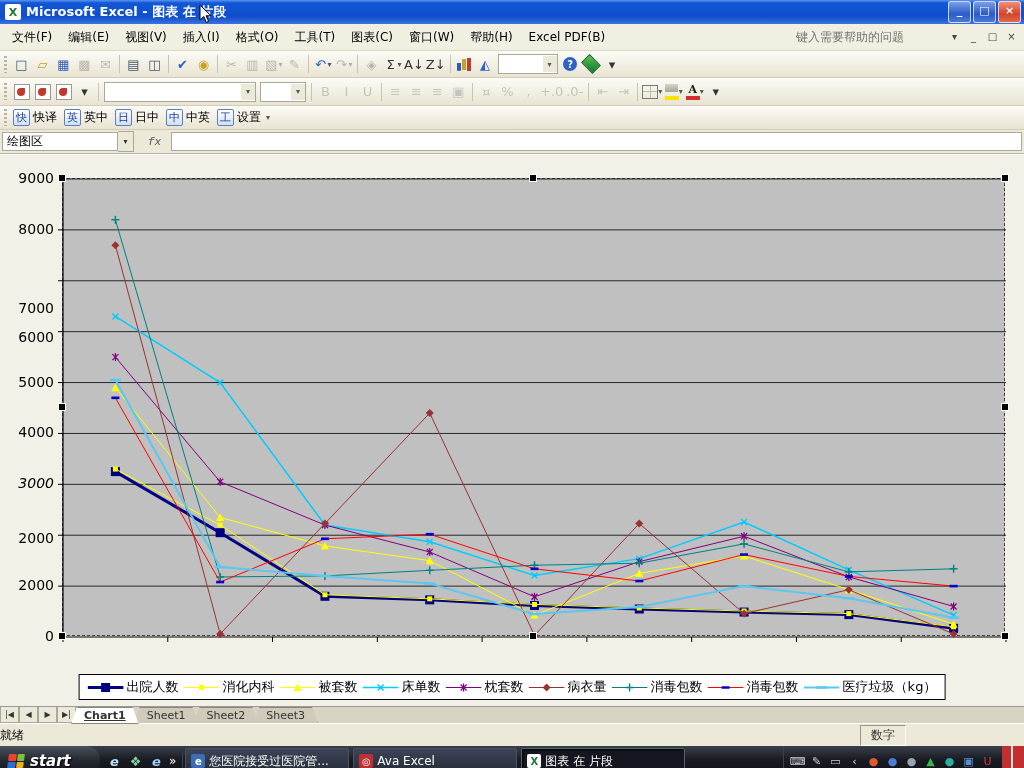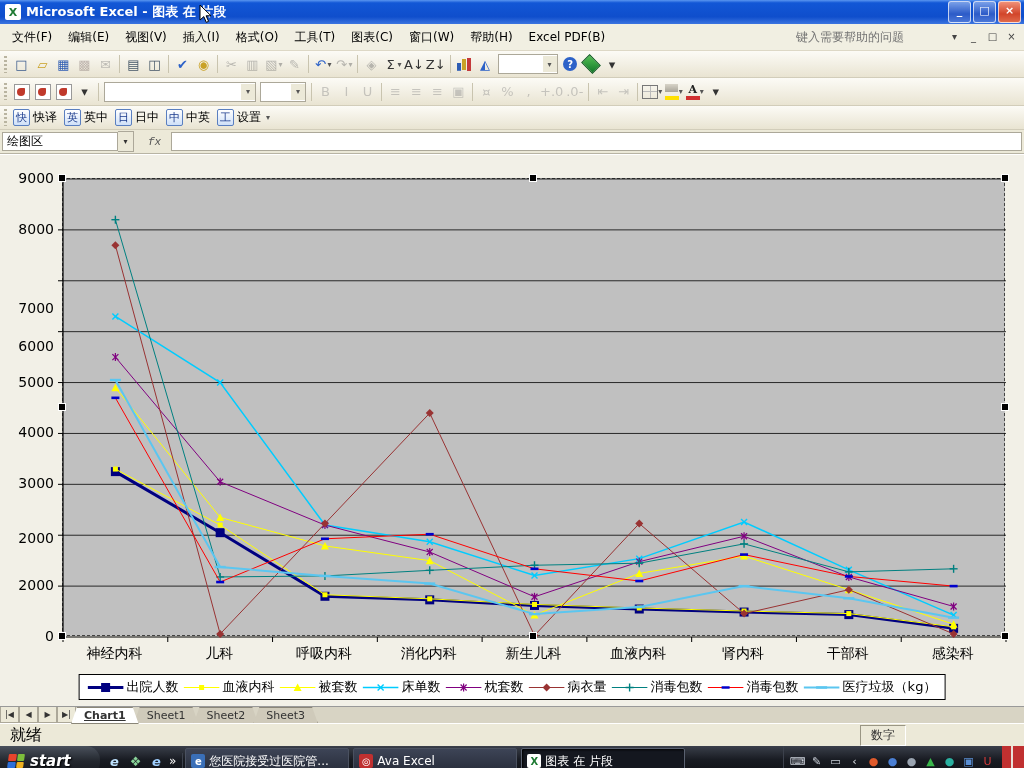--- a/index.html
+++ b/index.html
@@ -71,21 +71,21 @@
   .leg-item{display:flex;align-items:center;gap:3px;font-size:13px}
   
   #tabsrow{height:16px;background:#D8D4C4;display:flex;align-items:flex-start;border-top:1px solid #999}
   .navbtn{width:17px;height:15px;background:#ECE9D8;border:1px solid #ACA899;border-top:none;font-size:8px;
      display:flex;align-items:center;justify-content:center;color:#333}
   .tab{height:15px;line-height:15px;padding:0 12px;font-size:11px;background:#CFCaba;color:#333;
      clip-path:polygon(6px 0,calc(100% - 6px) 0,100% 100%,0 100%);margin-left:-5px;border:1px solid #8a8678}
   .tab.active{background:#fff;font-weight:bold;text-decoration:underline;z-index:2;position:relative}
   
   #statusbar{height:22px;background:#ECE9D8;border-top:1px solid #fff;position:relative;display:flex;align-items:center}
-  #status-msg{margin-left:10px;font-size:16px}
+  #status-msg{font-size:12px}
   #num-ind{position:absolute;right:118px;border:1px solid;border-color:#9a9684 #fff #fff #9a9684;padding:1px 10px;font-size:12px;color:#333}
   
   #taskbar{height:30px;display:flex;align-items:center;
      background:linear-gradient(180deg,#3A3F4A,#191C23 45%,#0E1014)}
   #startbtn{height:30px;width:92px;display:flex;align-items:center;padding-left:8px;
      background:linear-gradient(180deg,#4A515C,#23272E 50%,#14161B);border-radius:0 14px 14px 0;
      color:#fff;font-size:15px;font-weight:bold;font-style:italic;text-shadow:1px 1px 2px #000}
   .flag{width:16px;height:14px;display:grid;grid-template:1fr 1fr / 1fr 1fr;gap:1px;transform:skewX(-8deg);margin-right:6px}
   .flag span{border-radius:1px}
   #quicklaunch{display:flex;align-items:center;gap:4px;padding:0 6px;border-right:1px solid #3c414c}
@@ -336,24 +336,24 @@
   <span id="namebox-caret">▾</span>
   <span id="fx">fx</span>
   <span id="formula-field"></span>
 </div>
 
 <div id="chartsheet">
   <div id="ylabels">
       <div class="ylab" style="top: 473px;">0</div>
       <div class="ylab" style="top: 422.111px;">2000</div>
       <div class="ylab" style="top: 375px;">2000</div>
-      <div class="ylab" style="top: 320.333px;">3000</div>
+      <div class="ylab" style="top: 320.333px; font-style: italic;">3000</div>
       <div class="ylab" style="top: 269.444px;">4000</div>
       <div class="ylab" style="top: 218.556px;">5000</div>
-      <div class="ylab" style="top: 183px;">6000</div>
+      <div class="ylab" style="top: 174px;">6000</div>
       <div class="ylab" style="top: 116.778px; margin-top: 28px;">7000</div>
       <div class="ylab" style="top: 65.8889px;">8000</div>
       <div class="ylab" style="top: 15px;">9000</div>
     </div>
   <div id="plot">
     <svg id="plot-svg" width="943" height="458" viewBox="0 0 943 458">
         <line x1="0" y1="407.1111111111111" x2="943" y2="407.1111111111111" stroke="#000" stroke-width="0.8"></line>
         <line x1="-5" y1="407.1111111111111" x2="0" y2="407.1111111111111" stroke="#000" stroke-width="1"></line>
         <line x1="0" y1="356.22222222222223" x2="943" y2="356.22222222222223" stroke="#000" stroke-width="0.8"></line>
         <line x1="-5" y1="356.22222222222223" x2="0" y2="356.22222222222223" stroke="#000" stroke-width="1"></line>
@@ -532,45 +532,34 @@
   <div id="handles">
       <div class="handle" style="left: 58px; top: 19px;"></div>
       <div class="handle" style="left: 529px; top: 19px;"></div>
       <div class="handle" style="left: 1001px; top: 19px;"></div>
       <div class="handle" style="left: 58px; top: 248px;"></div>
       <div class="handle" style="left: 1001px; top: 248px;"></div>
       <div class="handle" style="left: 58px; top: 477px;"></div>
       <div class="handle" style="left: 529px; top: 477px;"></div>
       <div class="handle" style="left: 1001px; top: 477px;"></div>
     </div>
-  <div id="xlabels">
-      <div class="xlab">神经内科</div>
-      <div class="xlab">儿科</div>
-      <div class="xlab">呼吸内科</div>
-      <div class="xlab">消化内科</div>
-      <div class="xlab">新生儿科</div>
-      <div class="xlab">血液内科</div>
-      <div class="xlab">肾内科</div>
-      <div class="xlab">干部科</div>
-      <div class="xlab">感染科</div>
-    </div>
   <div id="legend">
       <span class="leg-item">
         <svg width="36" height="11">
           <line x1="0" y1="5.5" x2="36" y2="5.5" stroke="#000080" stroke-width="3"></line>
           <rect x="13.5" y="1" width="9" height="9" fill="#000080"></rect>
         </svg>
         <span>出院人数</span>
       </span>
       <span class="leg-item">
         <svg width="36" height="11">
           <line x1="0" y1="5.5" x2="36" y2="5.5" stroke="#FFFF00" stroke-width="1"></line>
           <rect x="15.5" y="3" width="5" height="5" fill="#FFFF00"></rect>
         </svg>
-        <span>血液内科</span>
+        <span>消化内科</span>
       </span>
       <span class="leg-item">
         <svg width="36" height="11">
           <line x1="0" y1="5.5" x2="36" y2="5.5" stroke="#FFFF00" stroke-width="1"></line>
           <path d="M18,1.5 L22,9 L14,9 Z" fill="#FFFF00"></path>
         </svg>
         <span>被套数</span>
       </span>
       <span class="leg-item">
         <svg width="36" height="11">

